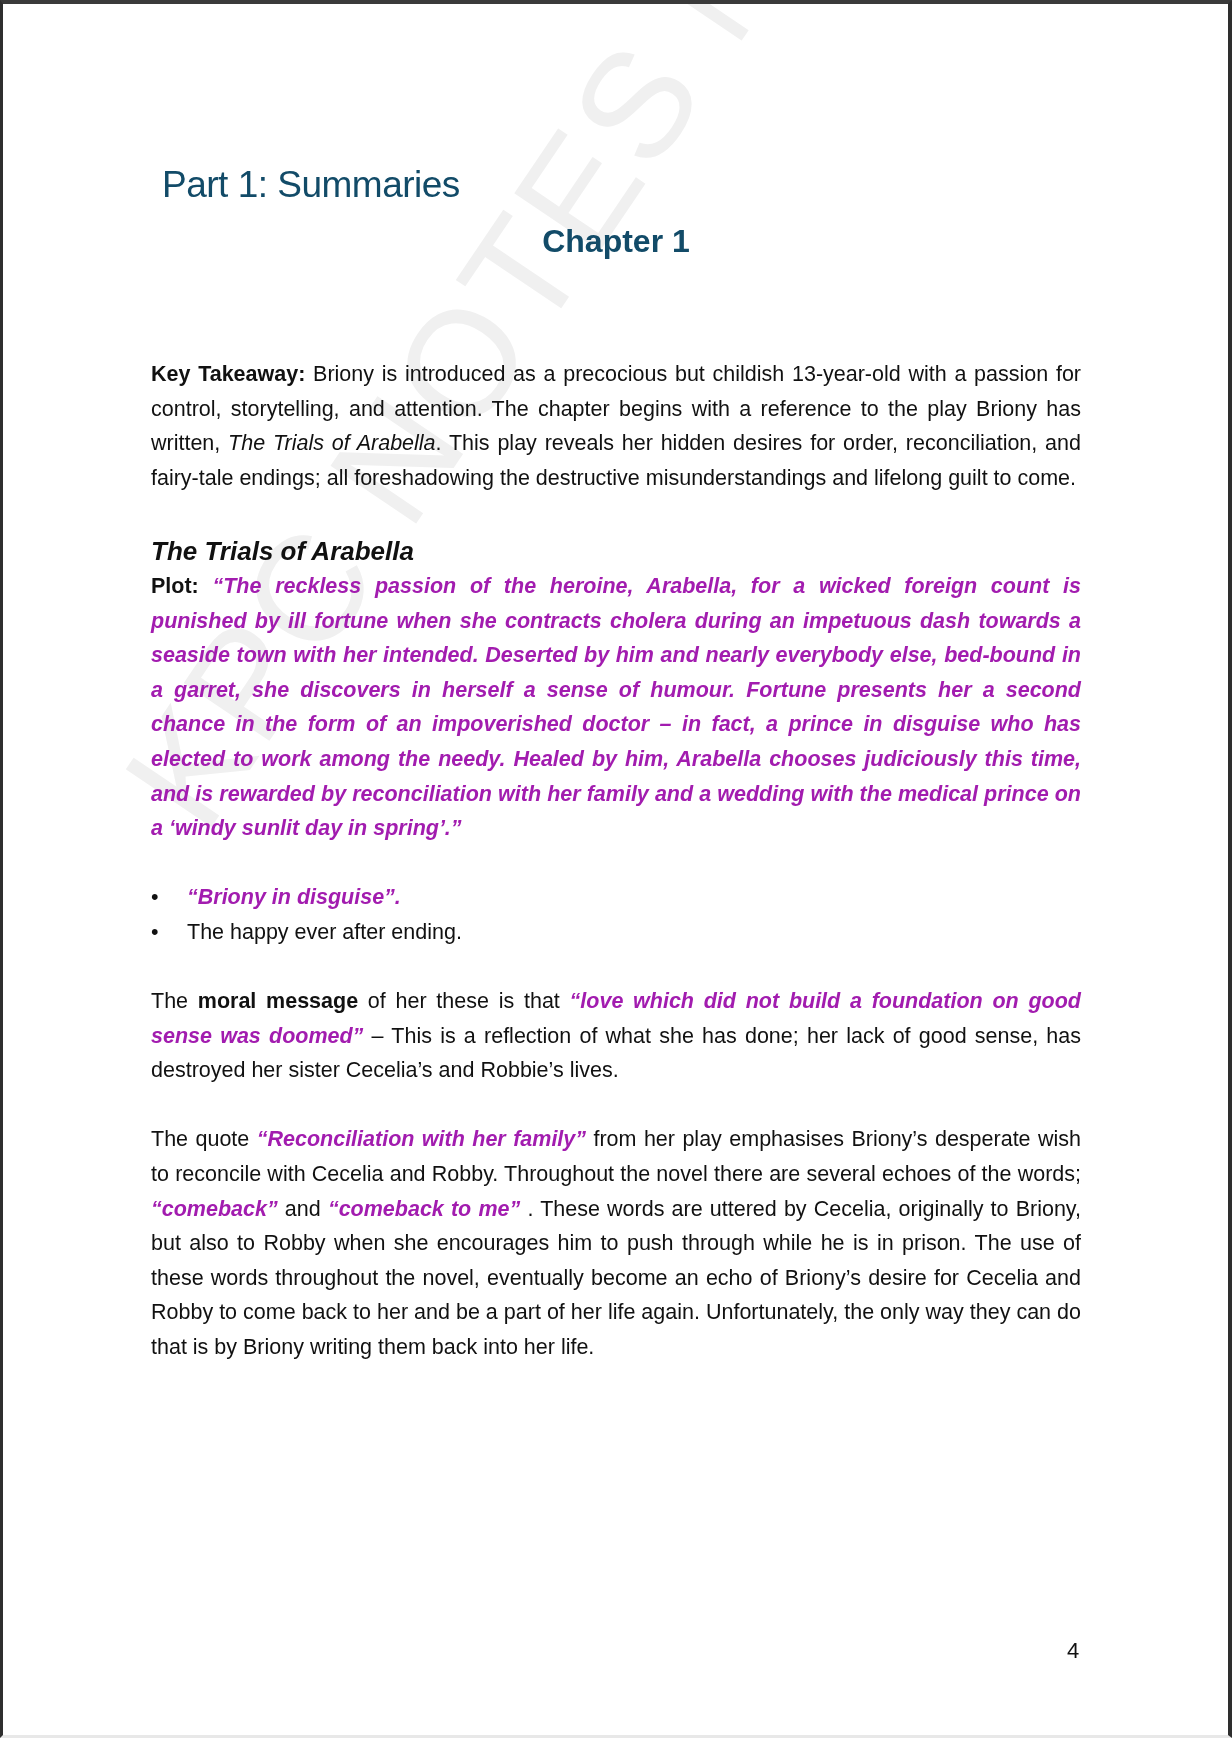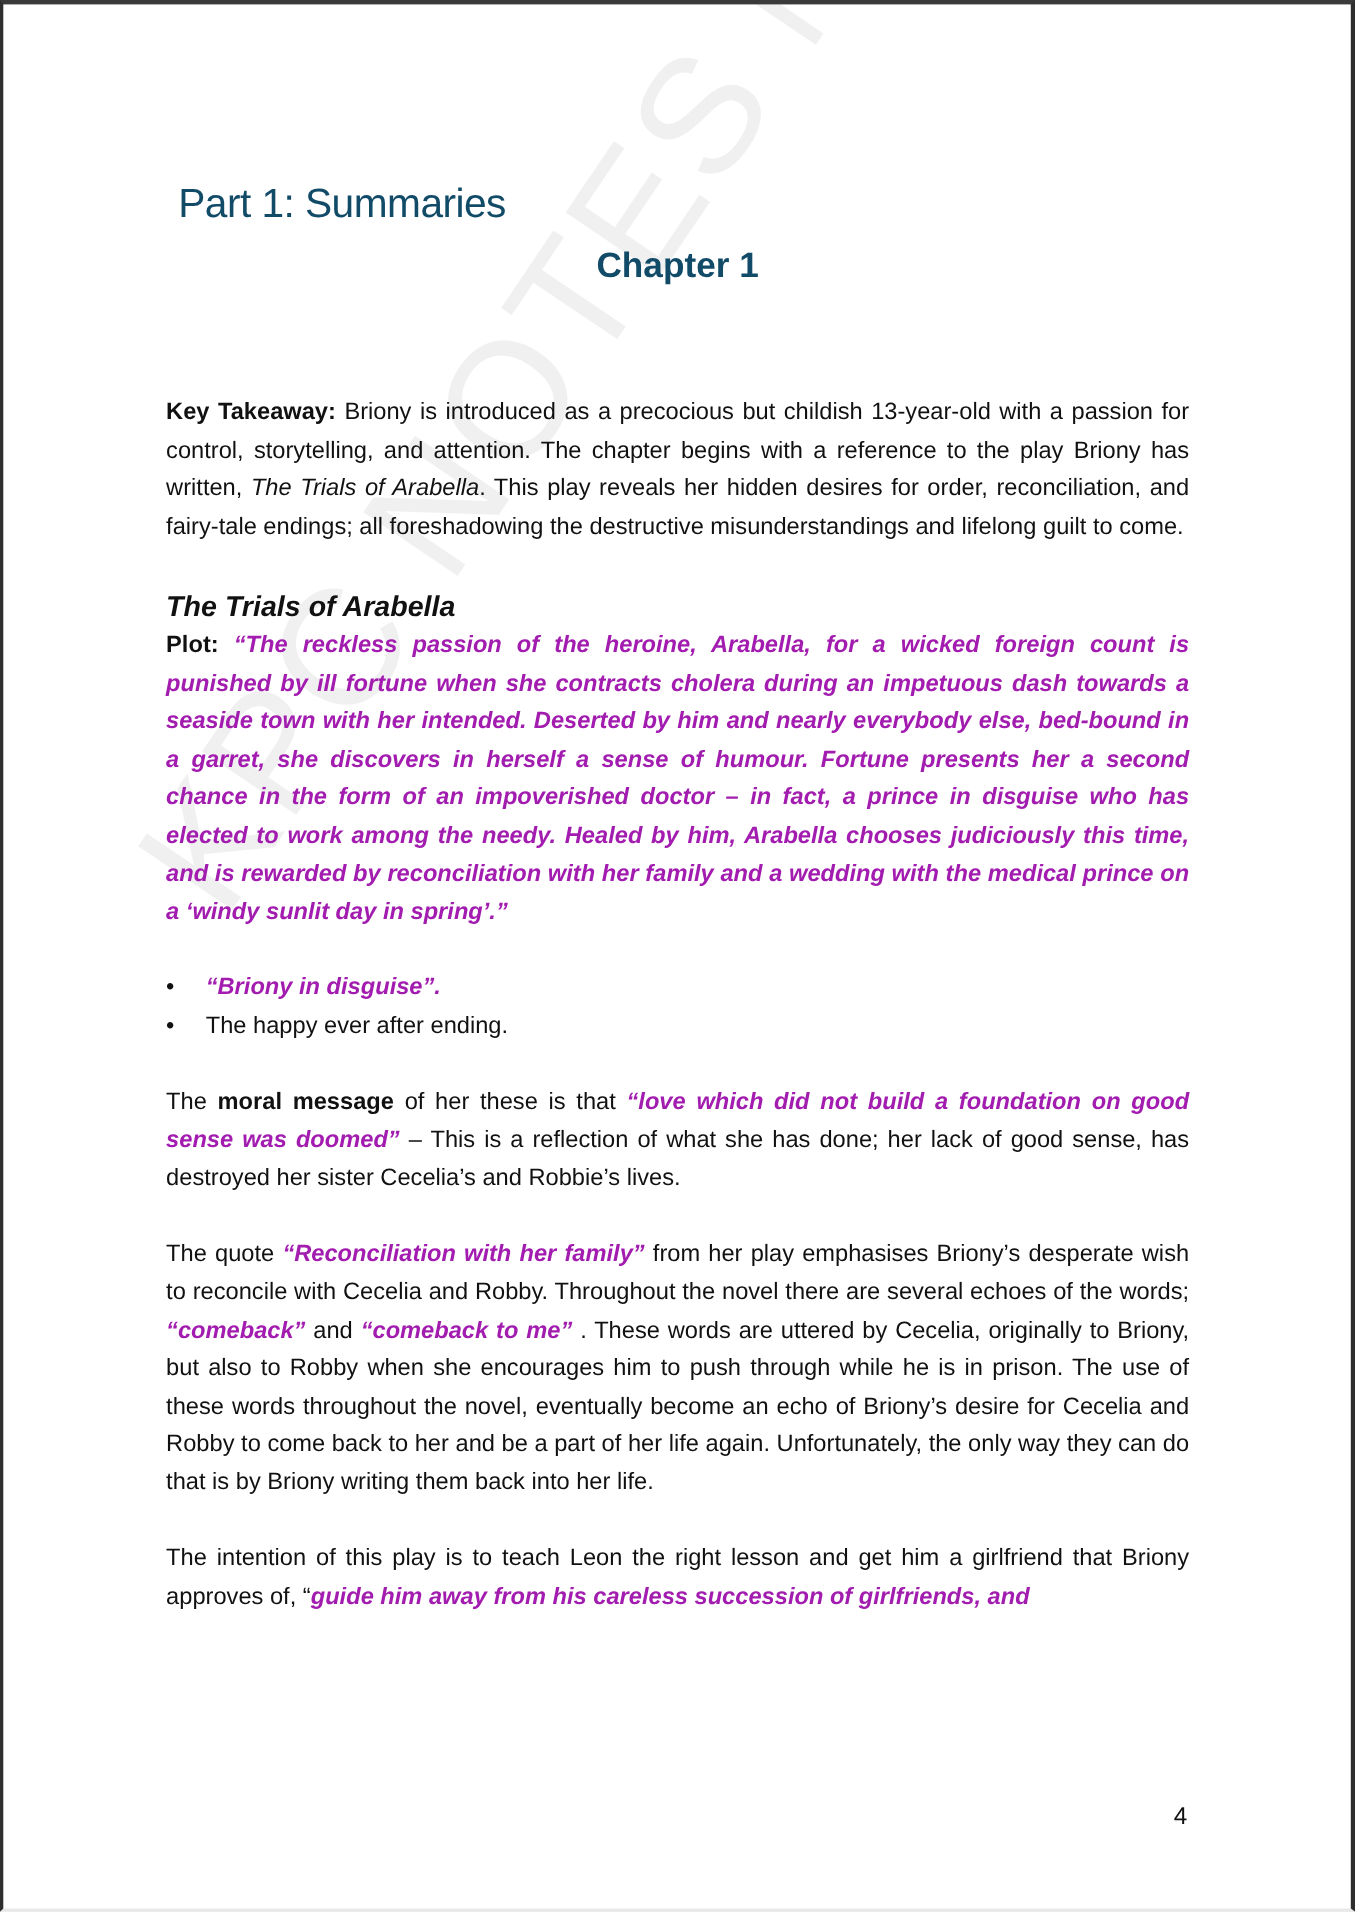--- a/index.html
+++ b/index.html
@@ -96,19 +96,16 @@
     </p>
 
     <div class="gap"></div>
 
     <p>
       <span>The quote </span><span class="q">“Reconciliation with her family”</span><span> from her play emphasises Briony’s desperate wish to reconcile with Cecelia and Robby. Throughout the novel there are several echoes of the words; </span><span class="q">“comeback”</span><span> and </span><span class="q">“comeback to me”</span><span> . These words are uttered by Cecelia, originally to Briony, but also to Robby when she encourages him to push through while he is in prison. The use of these words throughout the novel, eventually become an echo of Briony’s desire for Cecelia and Robby to come back to her and be a part of her life again. Unfortunately, the only way they can do that is by Briony writing them back into her life.</span>
     </p>
 
     <div class="gap"></div>
 
-    <p>
-      <span>The intention of this play is to teach Leon the right lesson and get him a girlfriend that Briony approves of, “</span><span class="q">guide him away from his careless succession of girlfriends, and</span>
-    </p>
   </div>
 
   <div class="page-num">4</div>
 </div>
 
 </body></html>

